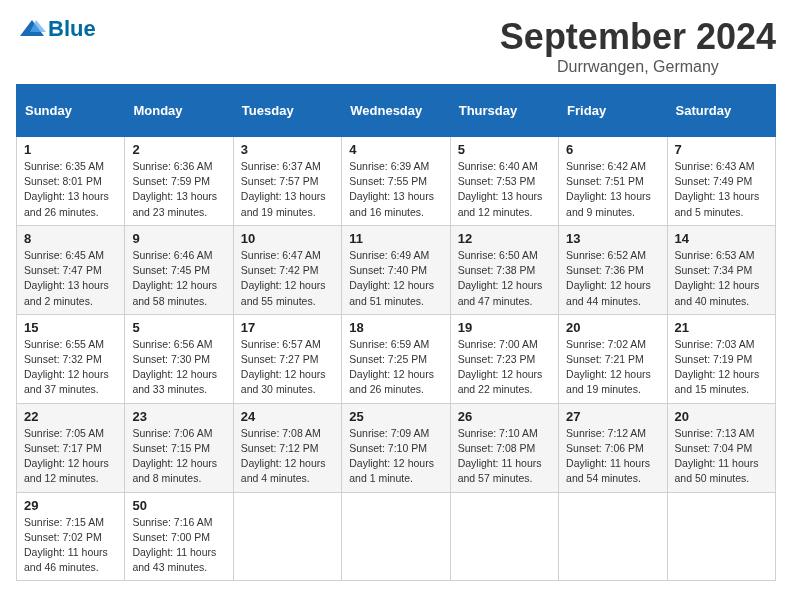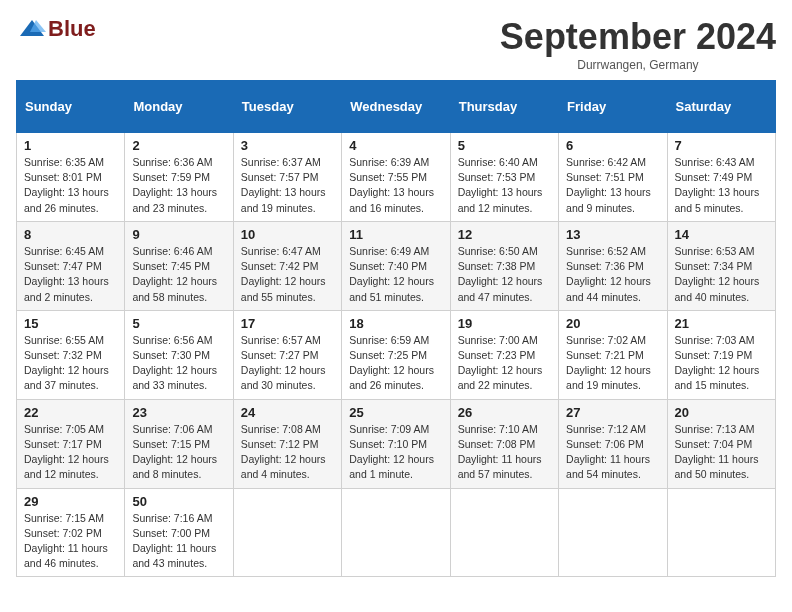--- a/index.html
+++ b/index.html
@@ -22,36 +22,36 @@
       align-items: flex-start;
     }
     .logo-text {
       display: flex;
       align-items: center;
       font-size: 22px;
       font-weight: bold;
       color: #333;
     }
     .logo-general { color: #333; }
-    .logo-blue { color: #7f1d1d; }
+    .logo-blue { color: #0369a1; }
     .logo-icon {
       width: 28px;
       height: 22px;
       margin: 0 2px;
     }
     .title-section {
       text-align: center;
     }
     .month-title {
       font-size: 36px;
       font-weight: bold;
       color: #333;
     }
     .location {
-      font-size: 12px;
+      font-size: 16px;
       color: #555;
     }
     .calendar {
       width: 100%;
       border-collapse: collapse;
       font-size: 11px;
     }
     .calendar th {
       background: #1a6ab5;
       color: #fff;

